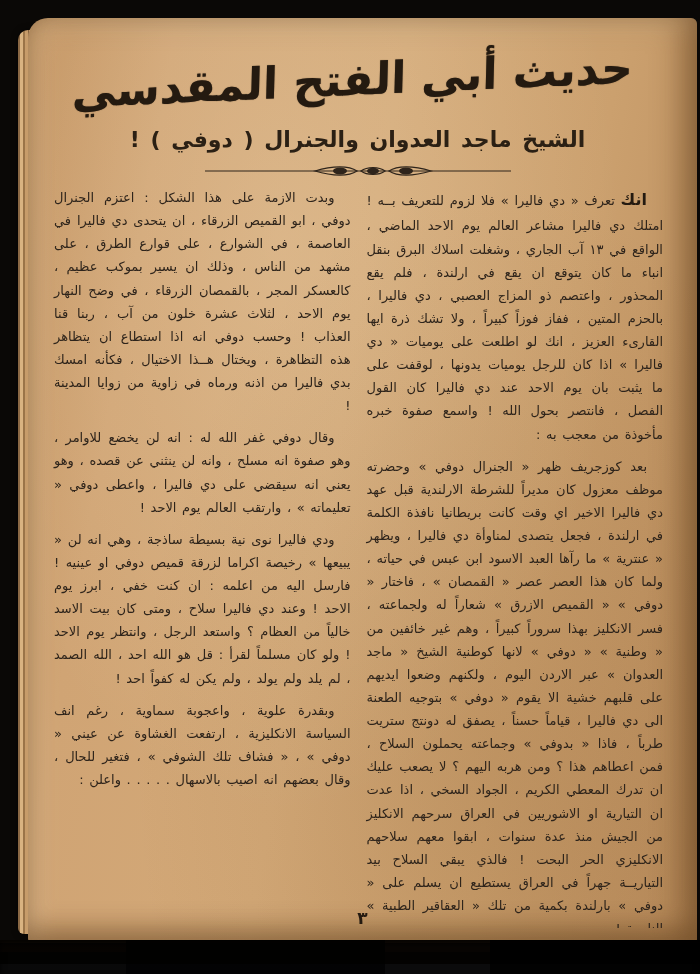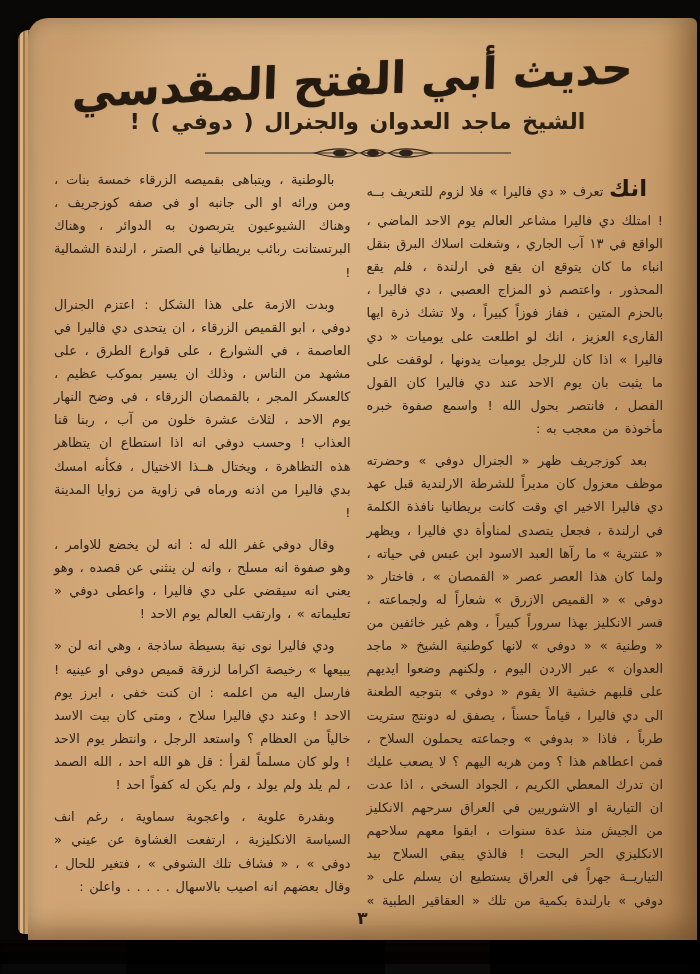--- a/index.html
+++ b/index.html
@@ -39,21 +39,21 @@
   .title{
     display:inline-block;
     margin:16px 10px 0 0;
     font-size:44px;font-weight:bold;
     color:#241a10;
     transform:rotate(-2.5deg) skewX(-4deg);
     letter-spacing:1px;
     text-shadow:0 0 1px rgba(36,26,16,.6);
   }
   .subtitle{
-    margin-top:4px;
+    margin-top:22px;
     font-size:22px;font-weight:bold;
     color:#2b2014;
     word-spacing:3px;
   }
   .divider{display:block;margin:10px auto 6px;}
 
   .columns{
     display:flex;direction:rtl;gap:16px;
     margin-top:4px;
     height:742px;overflow:hidden;
@@ -62,21 +62,21 @@
   .col{flex:1;min-width:0;}
   .para{
     margin:0 0 9px;
     font-size:13px;line-height:1.78;
     color:#2e241b;
     text-align:justify;
     text-indent:16px;
     word-spacing:1.5px;
   }
   .lead-word{
-    font-weight:bold;font-size:23px;
+    font-weight:bold;font-size:16px;
     margin-left:0;
     color:#241a10;
   }
   .page-number{
     position:absolute;bottom:14px;left:0;right:0;
     text-align:center;
     font-size:17px;font-weight:bold;color:#241a10;
   }
   
   .binding{
@@ -115,21 +115,20 @@
         <p class="para">
           <span class="lead-word">انك</span>
           <span>تعرف « دي فاليرا » فلا لزوم للتعريف بــه ! امتلك دي فاليرا مشاعر العالم يوم الاحد الماضي ، الواقع في ١٣ آب الجاري ، وشغلت اسلاك البرق بنقل انباء ما كان يتوقع ان يقع في ارلندة ، فلم يقع المحذور ، واعتصم ذو المزاج العصبي ، دي فاليرا ، بالحزم المتين ، ففاز فوزاً كبيراً ، ولا تشك ذرة ايها القارىء العزيز ، انك لو اطلعت على يوميات « دي فاليرا » اذا كان للرجل يوميات يدونها ، لوقفت على ما يثبت بان يوم الاحد عند دي فاليرا كان القول الفصل ، فانتصر بحول الله ! واسمع صفوة خبره مأخوذة من معجب به :</span>
         </p>
         <div>
             <p class="para">بعد كوزجريف ظهر « الجنرال دوفي » وحضرته موظف معزول كان مديراً للشرطة الارلندية قبل عهد دي فاليرا الاخير اي وقت كانت بريطانيا نافذة الكلمة في ارلندة ، فجعل يتصدى لمناوأة دي فاليرا ، ويظهر « عنترية » ما رآها العبد الاسود ابن عبس في حياته ، ولما كان هذا العصر عصر « القمصان » ، فاختار « دوفي » « القميص الازرق » شعاراً له ولجماعته ، فسر الانكليز بهذا سروراً كبيراً ، وهم غير خائفين من « وطنية » « دوفي » لانها كوطنية الشيخ « ماجد العدوان » عبر الاردن اليوم ، ولكنهم وضعوا ايديهم على قلبهم خشية الا يقوم « دوفي » بتوجيه الطعنة الى دي فاليرا ، قياماً حسناً ، يصفق له دونتج ستريت طرباً ، فاذا « بدوفي » وجماعته يحملون السلاح ، فمن اعطاهم هذا ؟ ومن هربه اليهم ؟ لا يصعب عليك ان تدرك المعطي الكريم ، الجواد السخي ، اذا عدت ان التيارية او الاشوريين في العراق سرحهم الانكليز من الجيش منذ عدة سنوات ، ابقوا معهم سلاحهم الانكليزي الحر البحت ! فالذي يبقي السلاح بيد التياريــة جهراً في العراق يستطيع ان يسلم على « دوفي » بارلندة بكمية من تلك « العقاقير الطبية » الناجعة !</p>
           </div>
       </div>
       <div class="col">
         <div>
-            <p class="para">بالوطنية ، ويتباهى بقميصه الزرقاء خمسة بنات ، ومن ورائه او الى جانبه او في صفه كوزجريف ، وهناك الشيوعيون يتربصون به الدوائر ، وهناك البرتستانت ربائب بريطانيا في الصتر ، ارلندة الشمالية !</p>
             <p class="para">وبدت الازمة على هذا الشكل : اعتزم الجنرال دوفي ، ابو القميص الزرقاء ، ان يتحدى دي فاليرا في العاصمة ، في الشوارع ، على قوارع الطرق ، على مشهد من الناس ، وذلك ان يسير بموكب عظيم ، كالعسكر المجر ، بالقمصان الزرقاء ، في وضح النهار يوم الاحد ، لثلاث عشرة خلون من آب ، ربنا قنا العذاب ! وحسب دوفي انه اذا استطاع ان يتظاهر هذه التظاهرة ، ويختال هــذا الاختيال ، فكأنه امسك بدي فاليرا من اذنه ورماه في زاوية من زوايا المدينة !</p>
             <p class="para">وقال دوفي غفر الله له : انه لن يخضع للاوامر ، وهو صفوة انه مسلح ، وانه لن ينثني عن قصده ، وهو يعني انه سيقضي على دي فاليرا ، واعطى دوفي « تعليماته » ، وارتقب العالم يوم الاحد !</p>
             <p class="para">ودي فاليرا نوى نية بسيطة ساذجة ، وهي انه لن « يبيعها » رخيصة اكراما لزرقة قميص دوفي او عينيه ! فارسل اليه من اعلمه : ان كنت خفي ، ابرز يوم الاحد ! وعند دي فاليرا سلاح ، ومتى كان بيت الاسد خالياً من العظام ؟ واستعد الرجل ، وانتظر يوم الاحد ! ولو كان مسلماً لقرأ : قل هو الله احد ، الله الصمد ، لم يلد ولم يولد ، ولم يكن له كفواً احد !</p>
             <p class="para">وبقدرة علوية ، واعجوبة سماوية ، رغم انف السياسة الانكليزية ، ارتفعت الغشاوة عن عيني « دوفي » ، « فشاف تلك الشوفي » ، فتغير للحال ، وقال بعضهم انه اصيب بالاسهال . . . . . واعلن :</p>
           </div>
       </div>
     </div>
 
     <div class="page-number">٣</div>
   </div>

